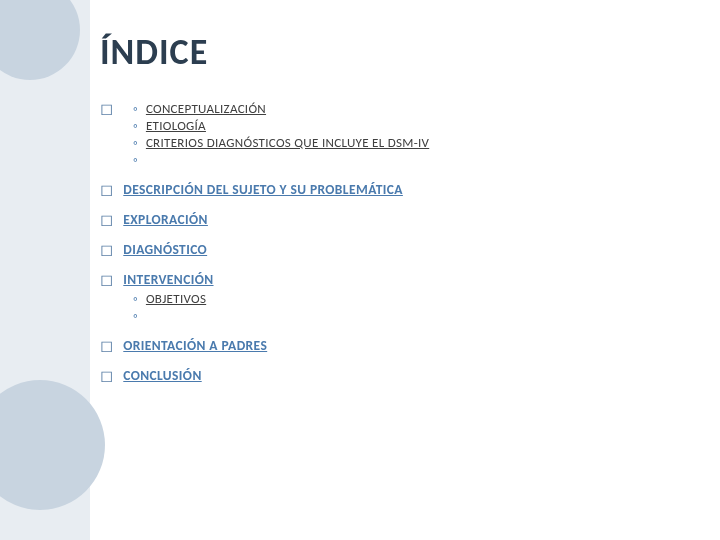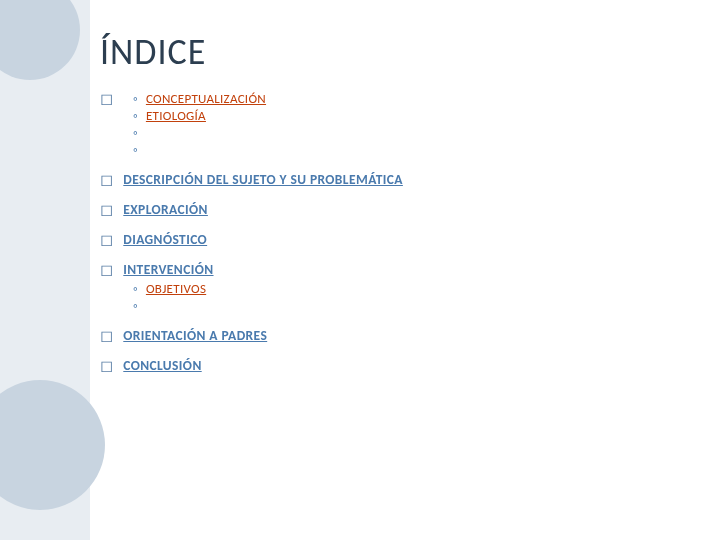--- a/index.html
+++ b/index.html
@@ -53,23 +53,23 @@
       position: absolute;
       left: 100px;
       top: 30px;
       right: 20px;
       bottom: 20px;
       z-index: 2;
     }
 
     .page-title {
       font-size: 36px;
-      font-weight: normal;
+      font-weight: bold;
       color: #2c3e50;
-      margin-bottom: 14px;
+      margin-bottom: 24px;
       letter-spacing: 1px;
     }
 
     .index-list {
       list-style: none;
     }
 
     .index-item {
       display: flex;
       align-items: flex-start;
@@ -111,21 +111,21 @@
     }
 
     .sub-bullet {
       color: #4a7aad;
       font-size: 13px;
       margin-right: 8px;
       flex-shrink: 0;
     }
 
     .sub-link {
-      color: #c2410c;
+      color: #404040;
       font-size: 13px;
       font-weight: 500;
       text-decoration: underline;
       text-transform: uppercase;
       letter-spacing: 0.3px;
       cursor: pointer;
     }
   </style>
 </head>
 <body>
@@ -146,20 +146,21 @@
           <li>
             <span class="sub-bullet">◦</span>
             <span class="sub-link">CONCEPTUALIZACIÓN</span>
           </li>
           <li>
             <span class="sub-bullet">◦</span>
             <span class="sub-link">ETIOLOGÍA</span>
           </li>
           <li>
             <span class="sub-bullet">◦</span>
+            <span class="sub-link">CRITERIOS DIAGNÓSTICOS QUE INCLUYE EL DSM-IV</span>
           </li>
           <li>
             <span class="sub-bullet">◦</span>
           </li>
         </ul>
       </div>
     </li>
 
     <li class="index-item">
       <span class="bullet">◻</span>

